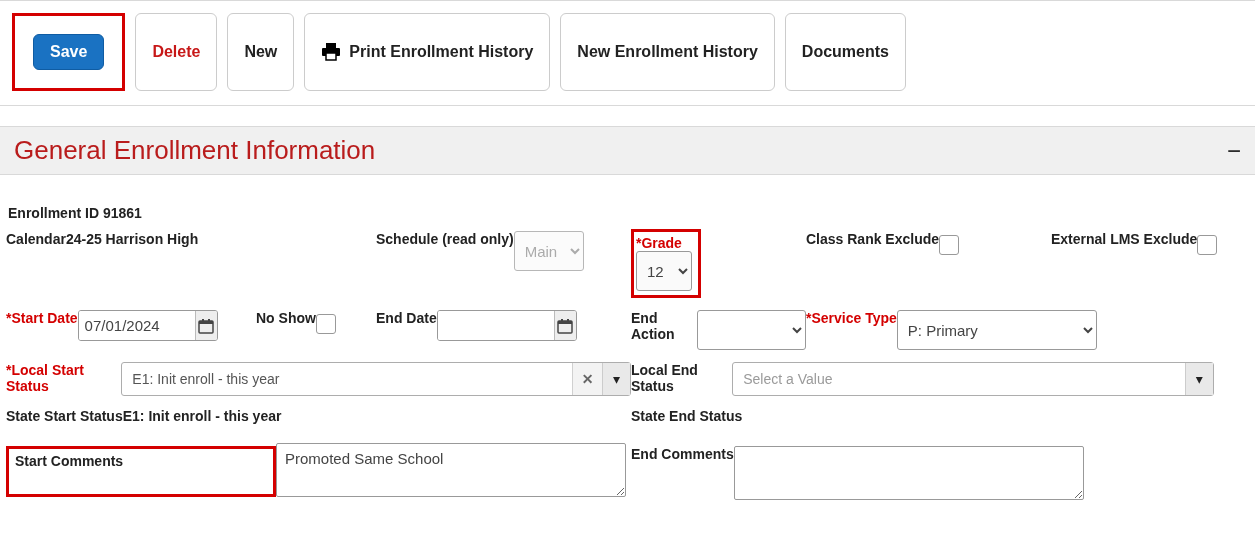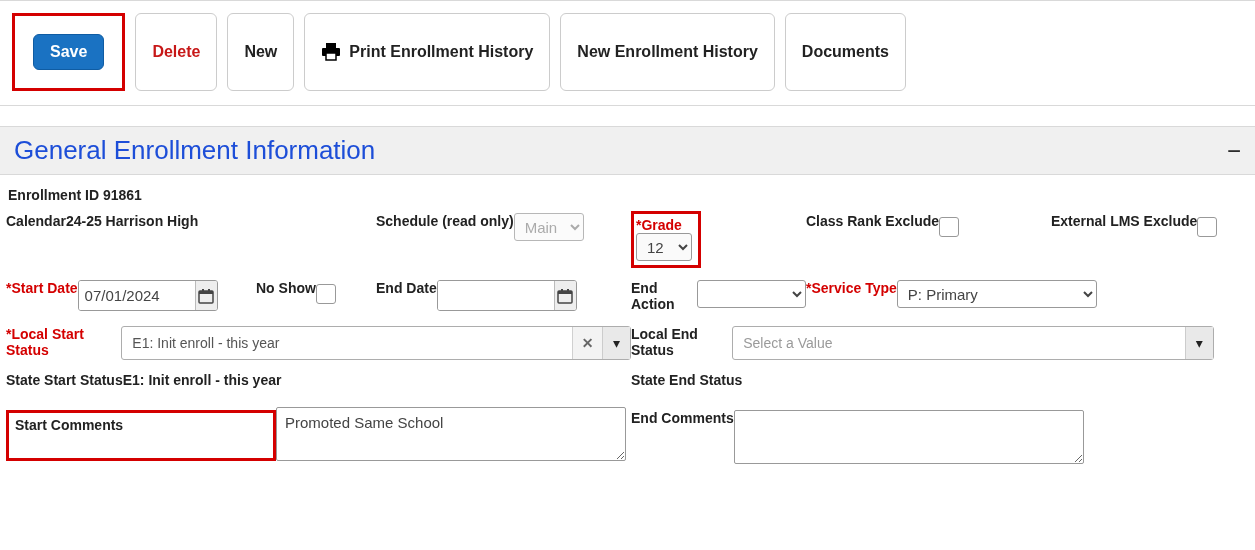--- a/index.html
+++ b/index.html
@@ -50,24 +50,24 @@
     background: #f0f0f0;
     border-top: 1px solid #d9d9d9;
     border-bottom: 1px solid #d9d9d9;
     padding: 8px 14px;
     margin-top: 20px;
   }
   .section-header h2 {
     margin: 0;
     font-weight: 400;
     font-size: 26px;
-    color: #1d4ed8;
+    color: #b91c1c;
   }
   .collapse-icon { font-size: 24px; line-height: 1; color: #222; cursor: pointer; }
-  .content { padding: 6px 6px 12px 6px; }
+  .content { padding: 24px 6px 12px 6px; }
   .enroll-id { font-weight: 700; margin: 6px 0 10px 2px; }
   .row { display: flex; align-items: flex-start; margin-bottom: 12px; }
   .col { display: flex; }
   .label { font-weight: 700; margin-bottom: 2px; }
   .req { color: #d40000; font-weight: 700; }
   .value-text { font-weight: 700; }
   .col-calendar { flex: 0 0 370px; }
   .col-schedule { flex: 0 0 255px; }
   .col-grade     { flex: 0 0 175px; }
   .col-rank      { flex: 0 0 245px; }
@@ -78,21 +78,21 @@
   .col-endaction { flex: 0 0 175px; }
   .col-service   { flex: 1; }
   .col-half-left  { flex: 0 0 625px; }
   .col-half-right { flex: 0 0 580px; }
   select, input[type="text"], textarea {
     font-family: inherit;
     font-size: 15px;
     color: #444;
   }
   .select-sm {
-    height: 28px;
+    height: 40px;
     border: 1px solid #999;
     border-radius: 3px;
     padding: 2px 6px;
     background: #fafafa;
   }
   .schedule-select { width: 70px; color: #888; }
   .grade-select { width: 56px; }
   .grade-highlight {
     display: inline-block;
     border: 3px solid #d40000;

